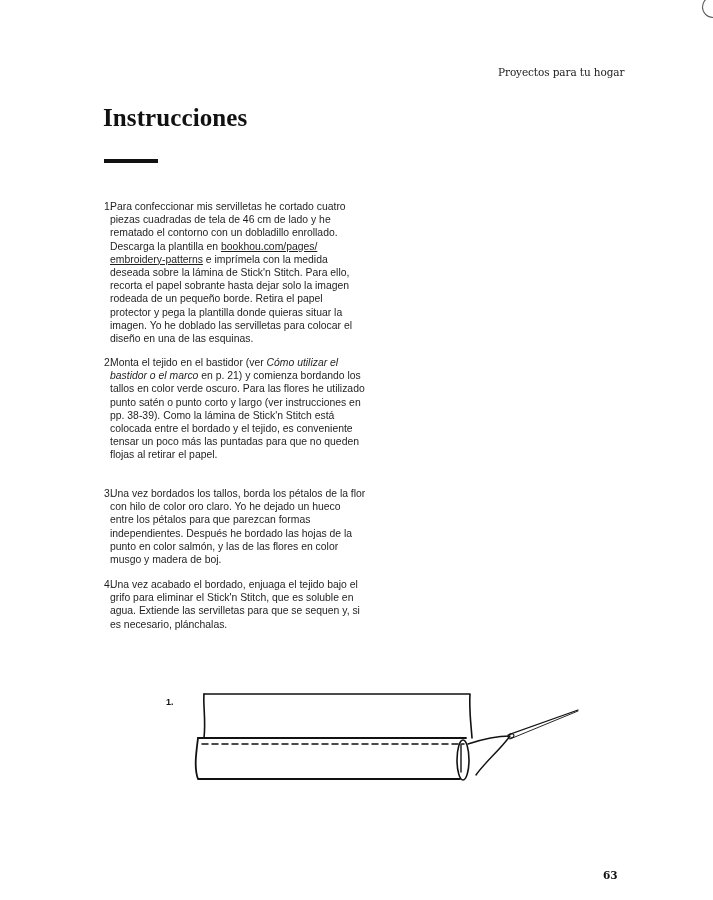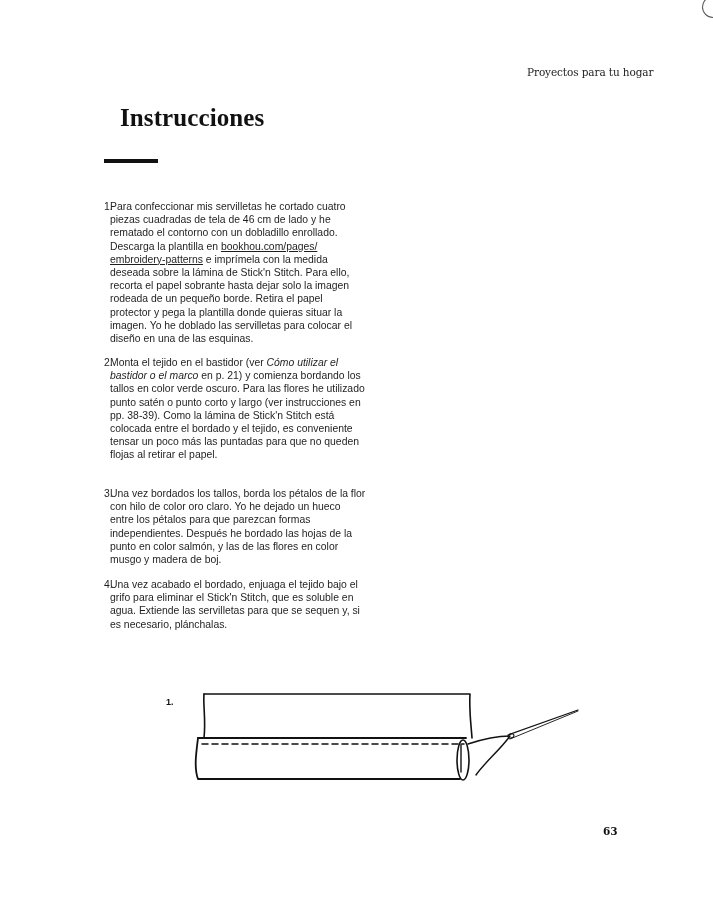--- a/index.html
+++ b/index.html
@@ -9,42 +9,42 @@
     }
     body {
       width: 713px;
       height: 900px;
       position: relative;
       overflow: hidden;
       color: #1a1a1a;
     }
     .running-head {
       position: absolute;
-      left: 527px;
+      left: 498px;
       top: 66px;
       font-family: "DejaVu Serif", "Liberation Serif", serif;
       font-size: 10.5px;
       letter-spacing: -0.1px;
       color: #1c1c1c;
       white-space: nowrap;
     }
     .corner-mark {
       position: absolute;
       left: 702px;
       top: -4px;
       width: 20px;
       height: 20px;
       border: 1.5px solid #555;
       border-radius: 50%;
       border-top-color: transparent;
       border-right-color: transparent;
     }
     .page-title {
       position: absolute;
-      left: 120px;
+      left: 103px;
       top: 104px;
       margin: 0;
       font-family: "Liberation Serif", "DejaVu Serif", serif;
       font-weight: bold;
       font-size: 25px;
       letter-spacing: 0.1px;
       color: #111;
     }
     .title-rule {
       position: absolute;
@@ -103,21 +103,21 @@
     .illustration {
       position: absolute;
       left: 180px;
       top: 680px;
       width: 420px;
       height: 130px;
     }
     .page-number {
       position: absolute;
       left: 603px;
-      top: 825px;
+      top: 869px;
       font-family: "DejaVu Serif", "Liberation Serif", serif;
       font-weight: bold;
       font-size: 10.5px;
       color: #111;
     }
   </style>
 </head>
 <body>
 
 <div class="corner-mark"></div>

